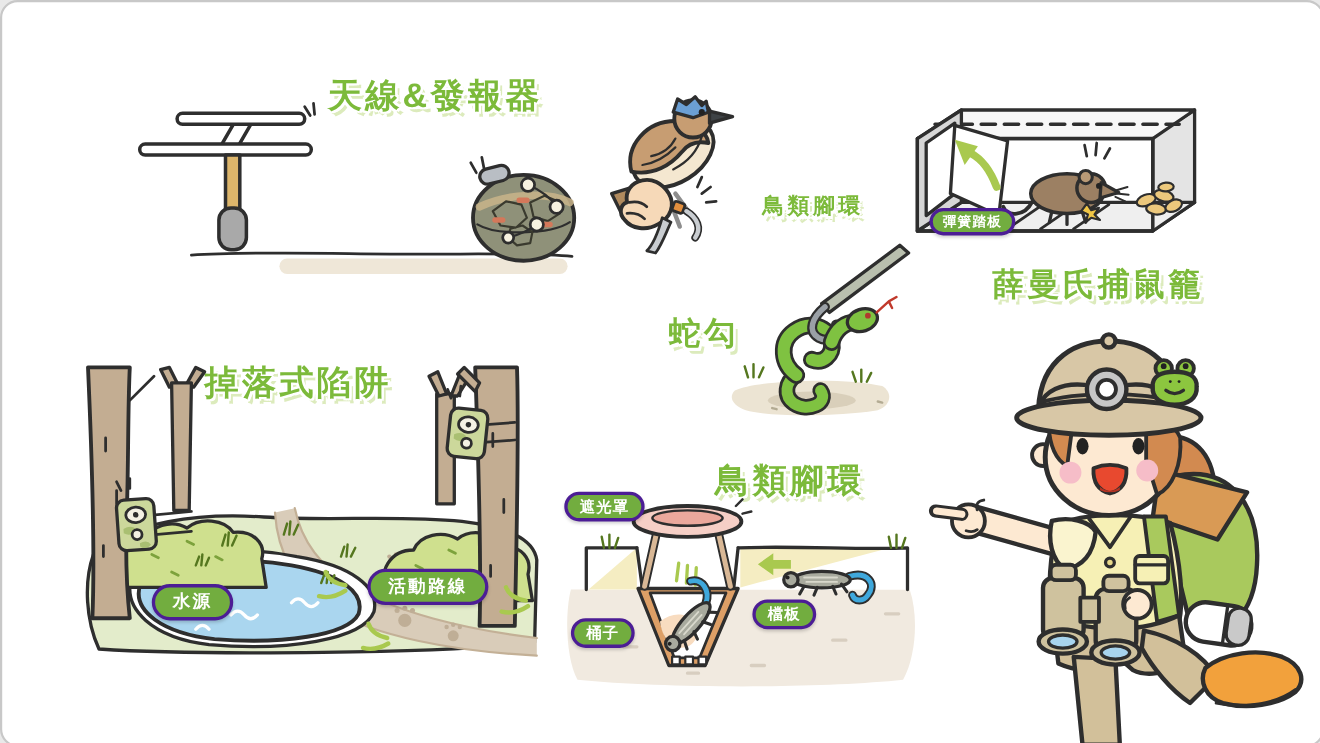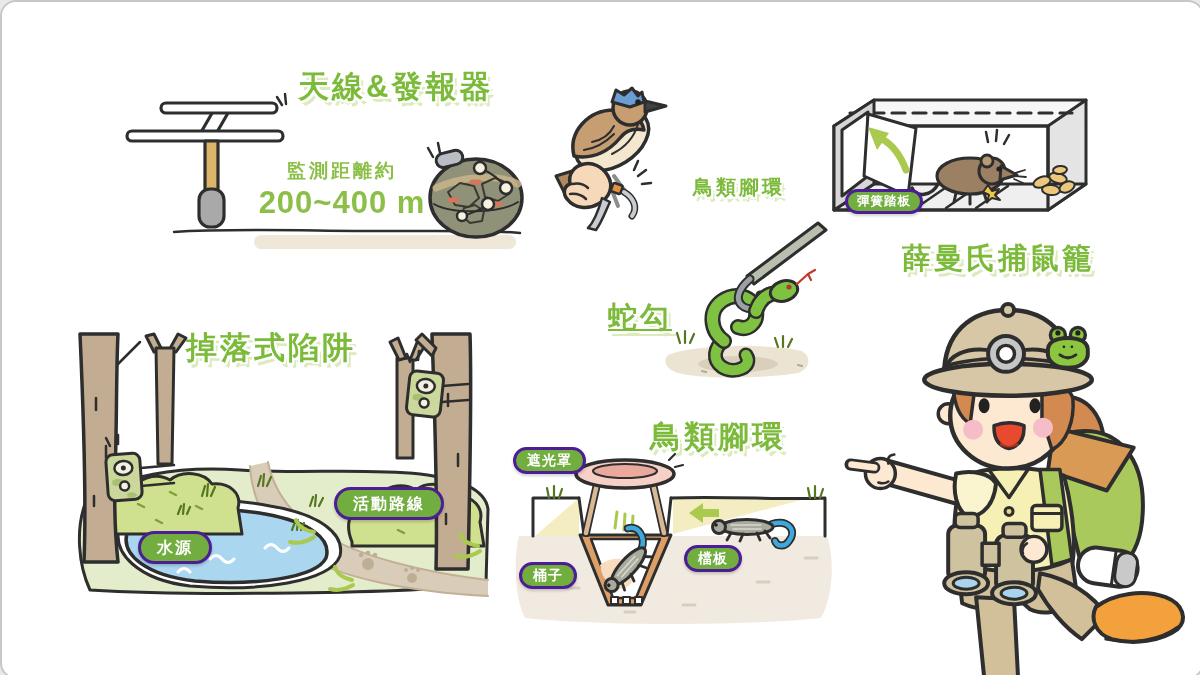--- a/index.html
+++ b/index.html
@@ -44,24 +44,20 @@
       <rect x="112" y="94" width="25" height="38" rx="11" fill="#a9a9a9"></rect>
       <path d="M190,2 l5,8 M198,-1 l1,10" fill="none" stroke-width="2.5"></path>
     </g>
   </svg>
 
   <svg viewBox="0 0 370 34" style="left:160px;top:220px;width:370px;height:34px;">
     <rect x="92" y="13" width="262" height="14" rx="7" fill="#efe7d8"></rect>
     <path d="M12,10 C70,6 150,9 220,9 C280,9 330,8 358,11" stroke="#2e2e2e" stroke-width="2.5" fill="none" stroke-linecap="round"></path>
   </svg>
 
-  <div class="range-text">
-    <div class="l1">監測距離約</div>
-    <div class="l2">200~400 m</div>
-  </div>
 
   <svg viewBox="0 0 110 100" style="left:418px;top:140px;width:110px;height:100px;">
     <g stroke="#2e2e2e" stroke-linejoin="round" stroke-linecap="round">
       <ellipse cx="56" cy="56" rx="46" ry="39" fill="#8f9179" stroke-width="3.5"></ellipse>
       <path d="M14,62 C30,72 80,72 98,60" fill="none" stroke-width="2"></path>
       <path d="M16,46 C42,34 78,32 98,42" fill="none" stroke="#c9b48a" stroke-width="7" opacity="0.85"></path>
       <path d="M28,50 l12,-9 14,3 5,12 -10,9 -14,-2 z M62,42 l13,-6 12,5 2,11 -11,7 -13,-4 z M44,66 l11,-3 9,6 -2,10 -12,2 -8,-7 z" fill="none" stroke="#3a3a2e" stroke-width="2"></path>
       <path d="M30,58 h7 M52,40 h7 M74,62 h6" stroke="#d4785a" stroke-width="5"></path>
       <path d="M60,26 C74,32 82,40 86,46 M68,62 C60,68 50,72 42,74" fill="none" stroke-width="2"></path>
       <circle cx="60" cy="26" r="6" fill="#f7f2e0" stroke-width="2.5"></circle>
@@ -128,21 +124,21 @@
         <ellipse cx="247" cy="103" rx="8" ry="5" transform="rotate(-25 247 103)"></ellipse>
         <ellipse cx="240" cy="86" rx="7" ry="4" transform="rotate(-5 240 86)"></ellipse>
       </g>
     </g>
   </svg>
 
   <span class="pill pill-sm" style="left:843px;top:187px;">彈簧踏板</span>
 
   <div class="title" style="left:900px;top:237px;font-size:29px;">薛曼氏捕鼠籠</div>
 
-  <div class="title" style="left:606px;top:296px;font-size:29px;text-decoration:underline;">蛇勾</div>
+  <div class="title" style="left:606px;top:282px;font-size:29px;">蛇勾</div>
 
   <svg viewBox="0 0 175 150" style="left:648px;top:225px;width:175px;height:150px;">
     <g stroke-linecap="round" stroke-linejoin="round">
       <path d="M18,128 C40,118 120,116 152,124 C162,130 160,142 148,146 C110,152 50,152 28,146 C16,142 12,134 18,128 Z" fill="#ece4d3"></path>
       <ellipse cx="88" cy="137" rx="40" ry="8" fill="#d9cfba"></ellipse>
       <path d="M30,116 l-3,-10 M35,116 l0,-12 M40,116 l4,-9" stroke="#55771f" stroke-width="2.2" fill="none"></path>
       <path d="M128,120 l-3,-9 M133,120 l0,-11 M138,120 l4,-8" stroke="#55771f" stroke-width="2.2" fill="none"></path>
       <path d="M52,144 l4,1 M148,138 l4,1" stroke="#b3ab93" stroke-width="2.2" fill="none"></path>
       <polygon points="168,-4 176,3 104,57 97,49" fill="#b9bfae" stroke="#2e2e2e" stroke-width="3"></polygon>
       <path d="M96,128 C104,140 84,148 72,140 C62,133 64,120 74,114" fill="none" stroke="#2e2e2e" stroke-width="15"></path>
@@ -233,21 +229,21 @@
       <g stroke="#a9c94f" stroke-width="4" fill="none">
         <path d="M254,198 q-14,-2 -18,-12 M254,203 q-12,8 -24,5"></path>
         <path d="M418,212 q-14,-2 -18,-12 M420,217 q-12,8 -24,5"></path>
         <path d="M292,246 q-14,-3 -17,-13 M293,251 q-12,7 -23,4"></path>
       </g>
     </g>
   </svg>
 
   <span class="pill pill-lg" style="left:136px;top:529px;">水源</span>
 
-  <span class="pill pill-lg" style="left:332px;top:485px;">活動路線</span>
+  <span class="pill pill-lg" style="left:332px;top:515px;">活動路線</span>
 
   <div class="title" style="left:648px;top:414px;font-size:31px;">鳥類腳環</div>
 
   <svg viewBox="0 0 335 195" style="left:503px;top:438px;width:335px;height:195px;">
     <g stroke="#2e2e2e" stroke-linejoin="round" stroke-linecap="round">
       <path d="M14,96 C8,120 10,160 20,178 C100,186 240,186 316,178 C328,156 330,120 322,96 Z" fill="#f1eae0" stroke="none"></path>
       <path d="M35,125 h12 M62,148 h12 M195,122 h12 M252,142 h12 M300,118 h12 M178,165 h12 M120,172 h10" stroke="#d8cec0" stroke-width="3" fill="none"></path>
       <polygon points="28,58 74,58 74,96 28,96" fill="#ffffff" stroke="none"></polygon>
       <polygon points="166,58 320,58 320,96 166,96" fill="#ffffff" stroke="none"></polygon>
       <polygon points="74,58 74,96 30,96" fill="#f5edc2" stroke="none"></polygon>

